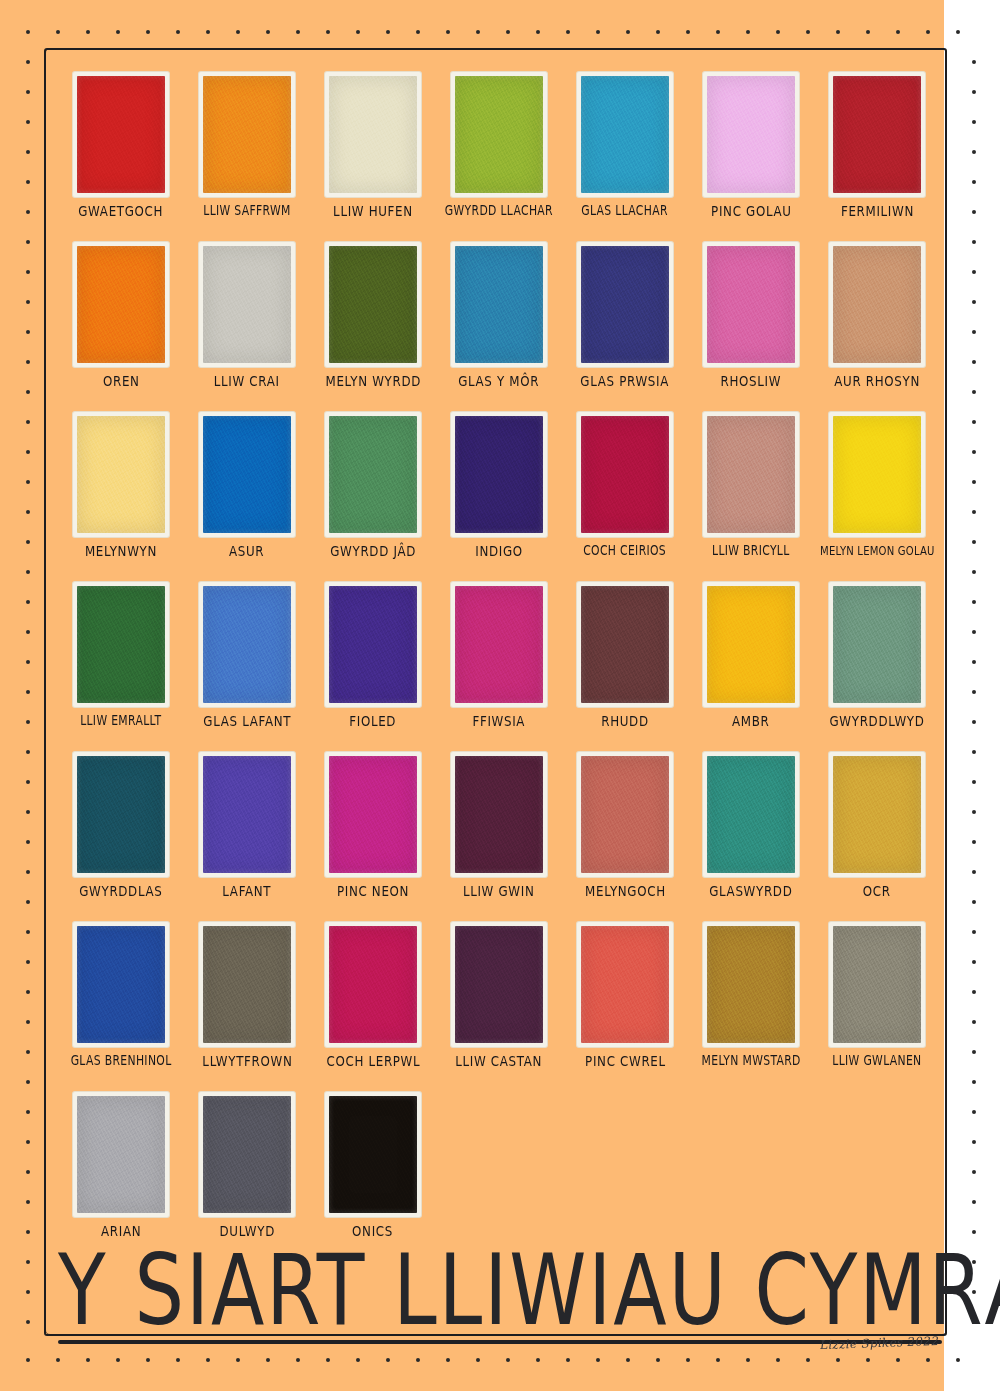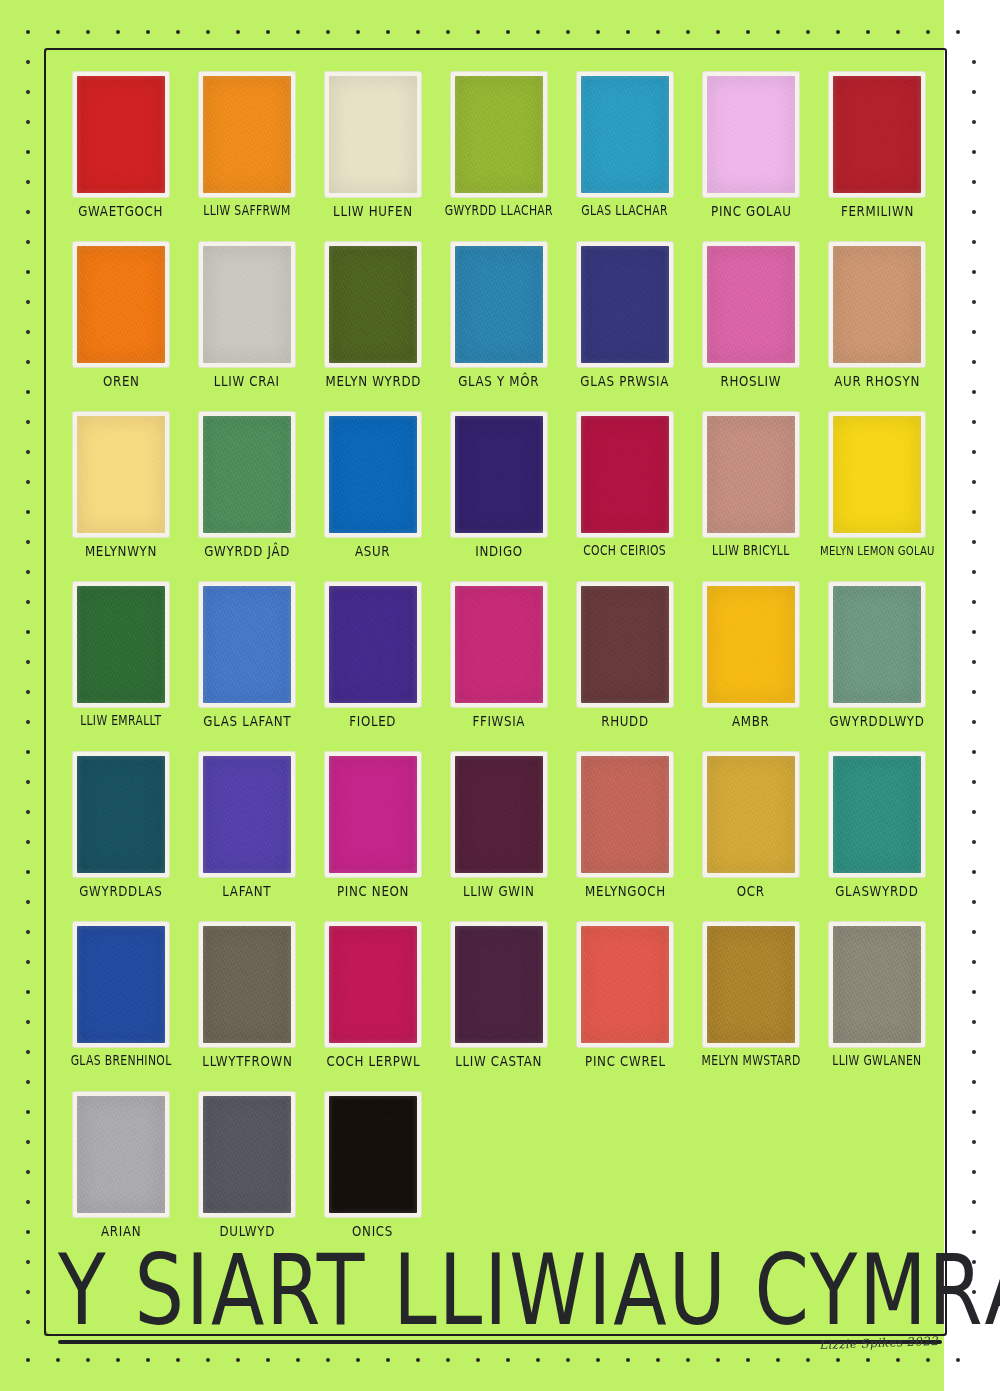--- a/index.html
+++ b/index.html
@@ -6,21 +6,21 @@
   html,body{margin:0;padding:0;}
   body{
     width:1000px;height:1391px;
     background:#ffffff;
     font-family:"DejaVu Sans", sans-serif;
     overflow:hidden;
   }
   #poster{
     position:relative;
     width:944px;height:1391px;
-    background:#bef264;
+    background:#fdba74;
   }
   
   .dot{
     position:absolute;
     width:4px;height:4px;
     border-radius:50%;
     background:#2a2a2a;
   }
   
   .ink-frame{
@@ -375,32 +375,32 @@
         <div class="label">AUR RHOSYN</div>
       </div>
       <div class="cell">
         <div class="swatch-wrap">
           <div class="swatch" style="background: rgb(247, 217, 127);"></div>
         </div>
         <div class="label">MELYNWYN</div>
       </div>
       <div class="cell">
         <div class="swatch-wrap">
+          <div class="swatch" style="background: rgb(11, 102, 184);"></div>
+        </div>
+        <div class="label">ASUR</div>
+      </div>
+      <div class="cell">
+        <div class="swatch-wrap">
           <div class="swatch" style="background: rgb(77, 140, 90);"></div>
         </div>
         <div class="label">GWYRDD JÂD</div>
       </div>
       <div class="cell">
         <div class="swatch-wrap">
-          <div class="swatch" style="background: rgb(11, 102, 184);"></div>
-        </div>
-        <div class="label">ASUR</div>
-      </div>
-      <div class="cell">
-        <div class="swatch-wrap">
           <div class="swatch" style="background: rgb(51, 33, 107);"></div>
         </div>
         <div class="label">INDIGO</div>
       </div>
       <div class="cell">
         <div class="swatch-wrap">
           <div class="swatch" style="background: rgb(176, 19, 64);"></div>
         </div>
         <div class="label small">COCH CEIRIOS</div>
       </div>
@@ -483,29 +483,29 @@
         <div class="label">LLIW GWIN</div>
       </div>
       <div class="cell">
         <div class="swatch-wrap">
           <div class="swatch" style="background: rgb(194, 101, 88);"></div>
         </div>
         <div class="label">MELYNGOCH</div>
       </div>
       <div class="cell">
         <div class="swatch-wrap">
+          <div class="swatch" style="background: rgb(46, 141, 126);"></div>
+        </div>
+        <div class="label">GLASWYRDD</div>
+      </div>
+      <div class="cell">
+        <div class="swatch-wrap">
           <div class="swatch" style="background: rgb(210, 167, 55);"></div>
         </div>
         <div class="label">OCR</div>
-      </div>
-      <div class="cell">
-        <div class="swatch-wrap">
-          <div class="swatch" style="background: rgb(46, 141, 126);"></div>
-        </div>
-        <div class="label">GLASWYRDD</div>
       </div>
       <div class="cell">
         <div class="swatch-wrap">
           <div class="swatch" style="background: rgb(34, 74, 158);"></div>
         </div>
         <div class="label small">GLAS BRENHINOL</div>
       </div>
       <div class="cell">
         <div class="swatch-wrap">
           <div class="swatch" style="background: rgb(106, 99, 83);"></div>

